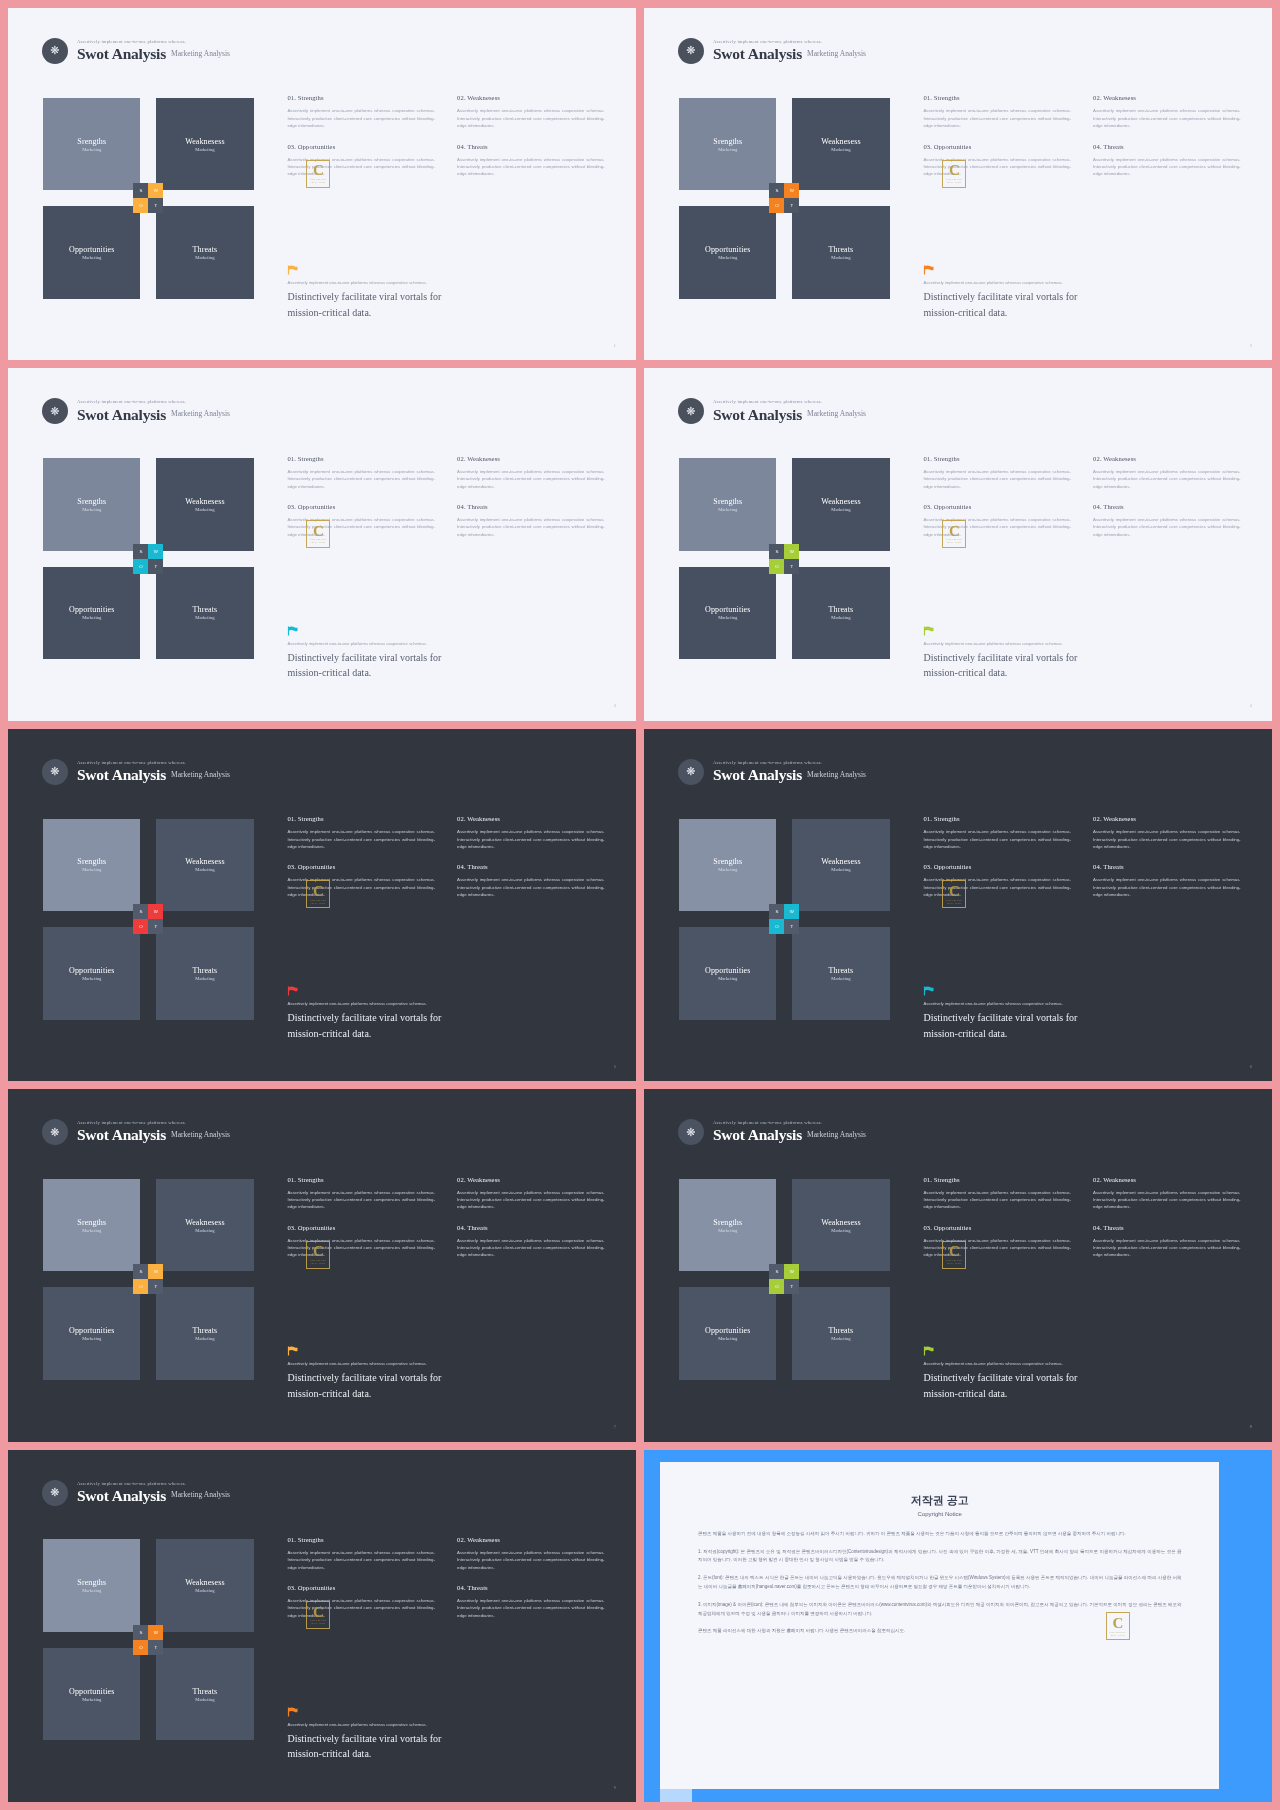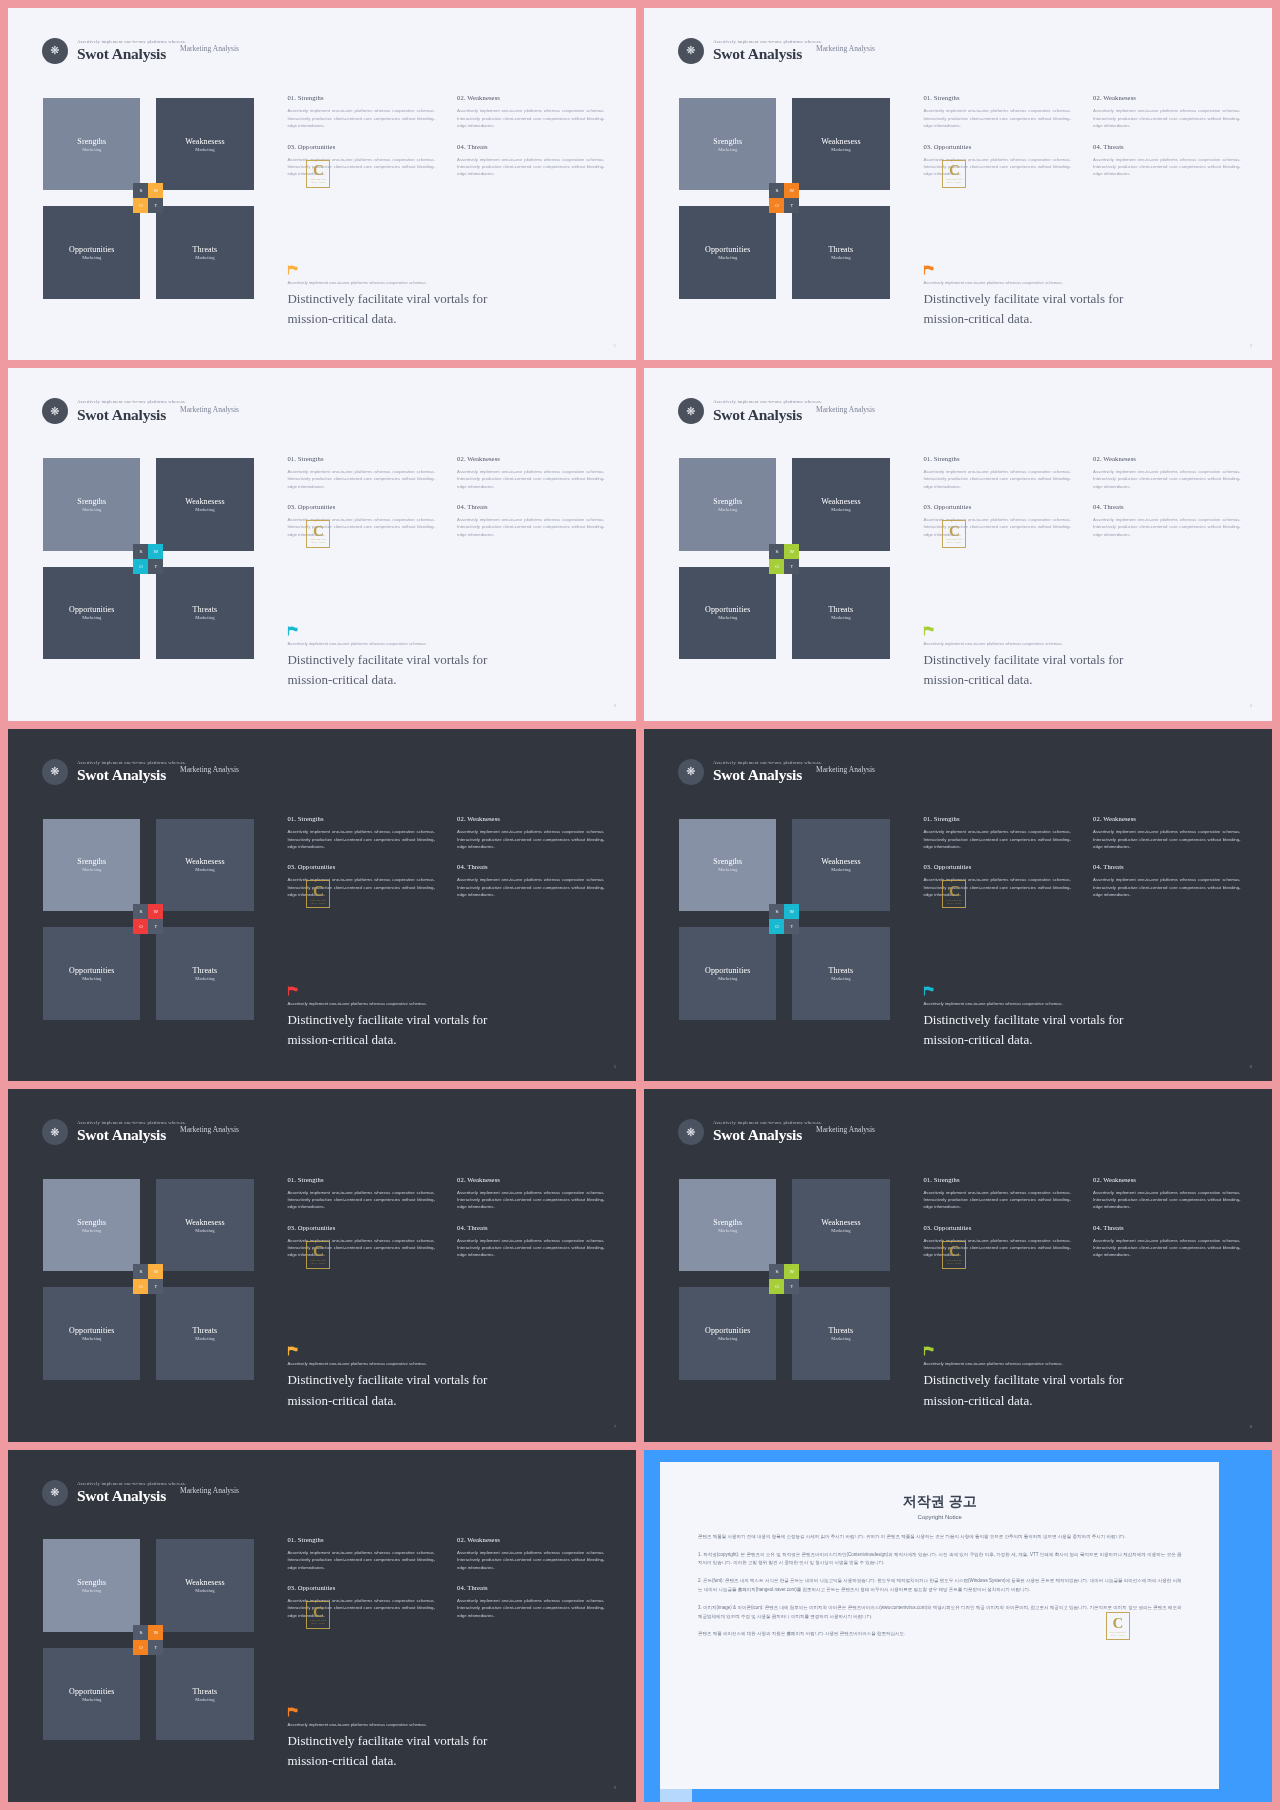--- a/index.html
+++ b/index.html
@@ -30,21 +30,21 @@
   .hdr-badge {
     width:26px; height:26px; border-radius:50%;
     background:#4a515d; color:#e8eaf0;
     display:flex; align-items:center; justify-content:center;
     font-size:11px; line-height:1;
   }
   .dark .hdr-badge { background:#4b5260; }
   .hdr-txt { line-height:1.15; }
   .kicker { font-size:4.6px; color:#8b90a0; letter-spacing:.2px; margin-bottom:1px; }
   .dark .kicker { color:#b9bec9; }
-  .ttl-row { display:flex; align-items:flex-start; gap:14px; }
+  .ttl-row { display:flex; align-items:center; gap:5px; }
   .ttl { font-size:15.5px; color:#343a47; font-weight:700; letter-spacing:-.2px; }
   .dark .ttl { color:#ffffff; }
   .sub { font-size:7.5px; color:#7c8294; }
   .dark .sub { color:#cfd4de; }
 
   
   .matrix {
     position:absolute; left:5.6%; top:25.5%;
     width:33.5%; height:57%;
     display:grid;
@@ -93,21 +93,21 @@
   }
   .dark .blk-p { color:#c9cedb; }
 
   .footer { position:absolute; left:44.5%; top:73%; width:52%; }
   .flag { width:11px; height:10px; margin-bottom:5px; display:block; }
   .f-small {
     font-size:4.2px; color:#9aa0af; margin-bottom:4px;
     font-family:"Liberation Sans", sans-serif;
   }
   .dark .f-small { color:#c7ccd9; }
-  .f-big { font-size:13px; color:#5a6070; line-height:1.55; }
+  .f-big { font-size:10px; color:#5a6070; line-height:1.55; }
   .dark .f-big { color:#eef0f5; }
 
   .pgno {
     position:absolute; right:3.2%; bottom:3.5%;
     font-size:4px; color:#b9bec9;
     font-family:"Liberation Sans", sans-serif;
   }
   .dark .pgno { color:#7d8494; }
 
   
@@ -126,21 +126,21 @@
   .copy-inner {
     position:absolute; left:2.6%; top:3.4%;
     width:89%; height:93%;
     background:#f4f6fc;
     padding:5% 6% 0 6%;
   }
   .copy-accent {
     position:absolute; left:2.6%; bottom:0; width:5%; height:26%;
     background:#b6d8fd;
   }
-  .copy-h { text-align:center; font-size:14px; color:#3a4252; font-weight:700;
+  .copy-h { text-align:center; font-size:11px; color:#3a4252; font-weight:700;
             font-family:"Liberation Sans", sans-serif; }
   .copy-sh { text-align:center; font-size:6px; color:#5b6375; margin-top:3px; margin-bottom:13px;
              font-family:"Liberation Sans", sans-serif; }
   .copy-p {
     font-size:4.5px; line-height:1.95; color:#6d7486; margin-bottom:9px;
     font-family:"Liberation Sans", sans-serif; text-align:justify;
   }
   .copy-wm { position:absolute; right:16%; top:46%; }
 </style>
 </head>

